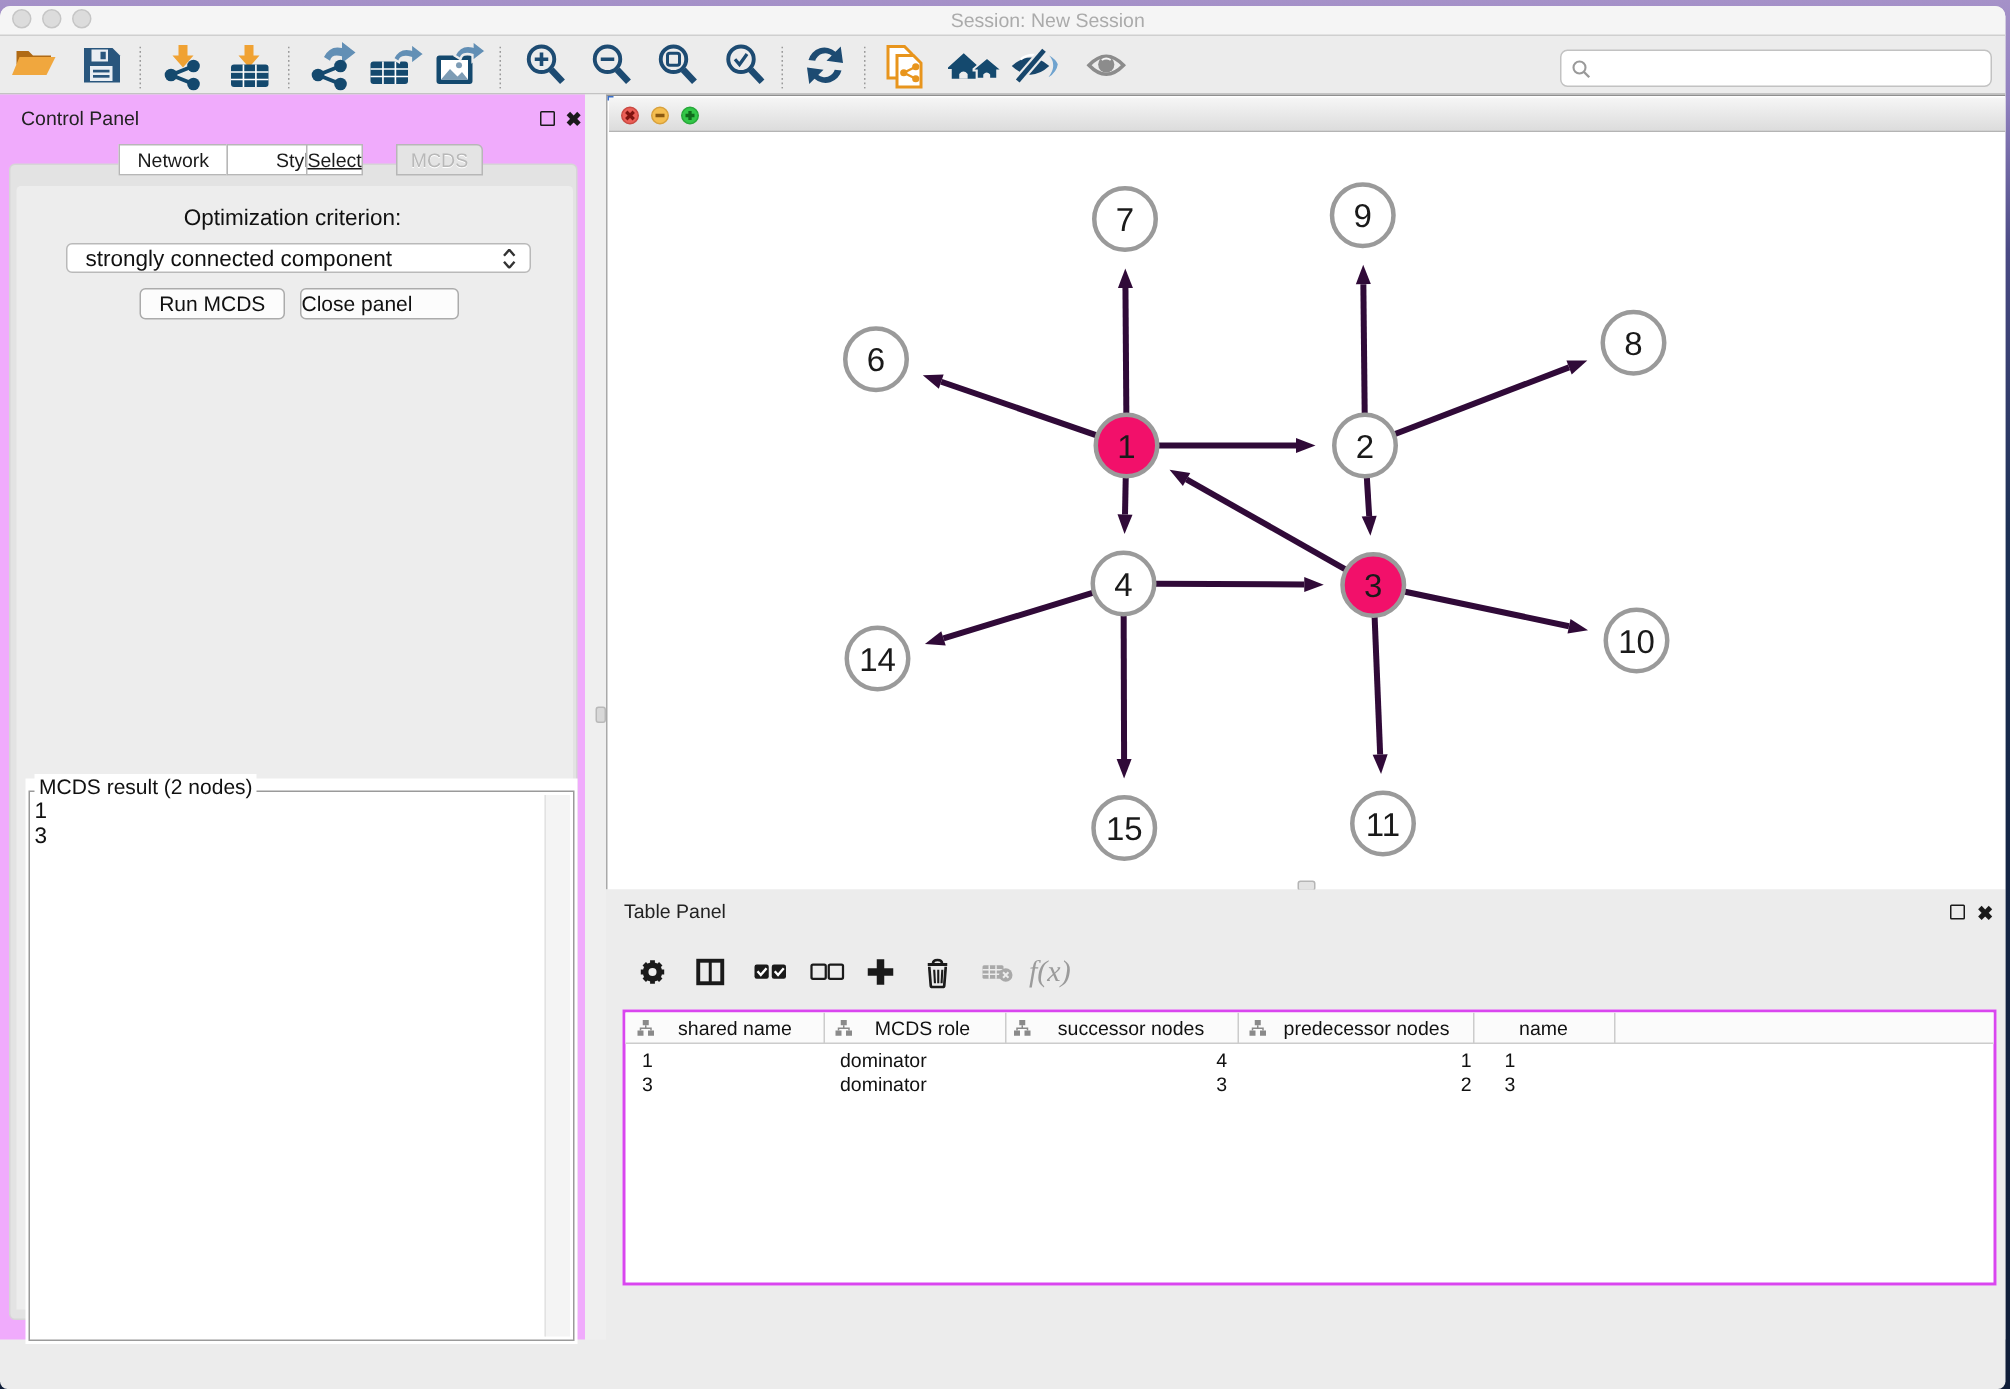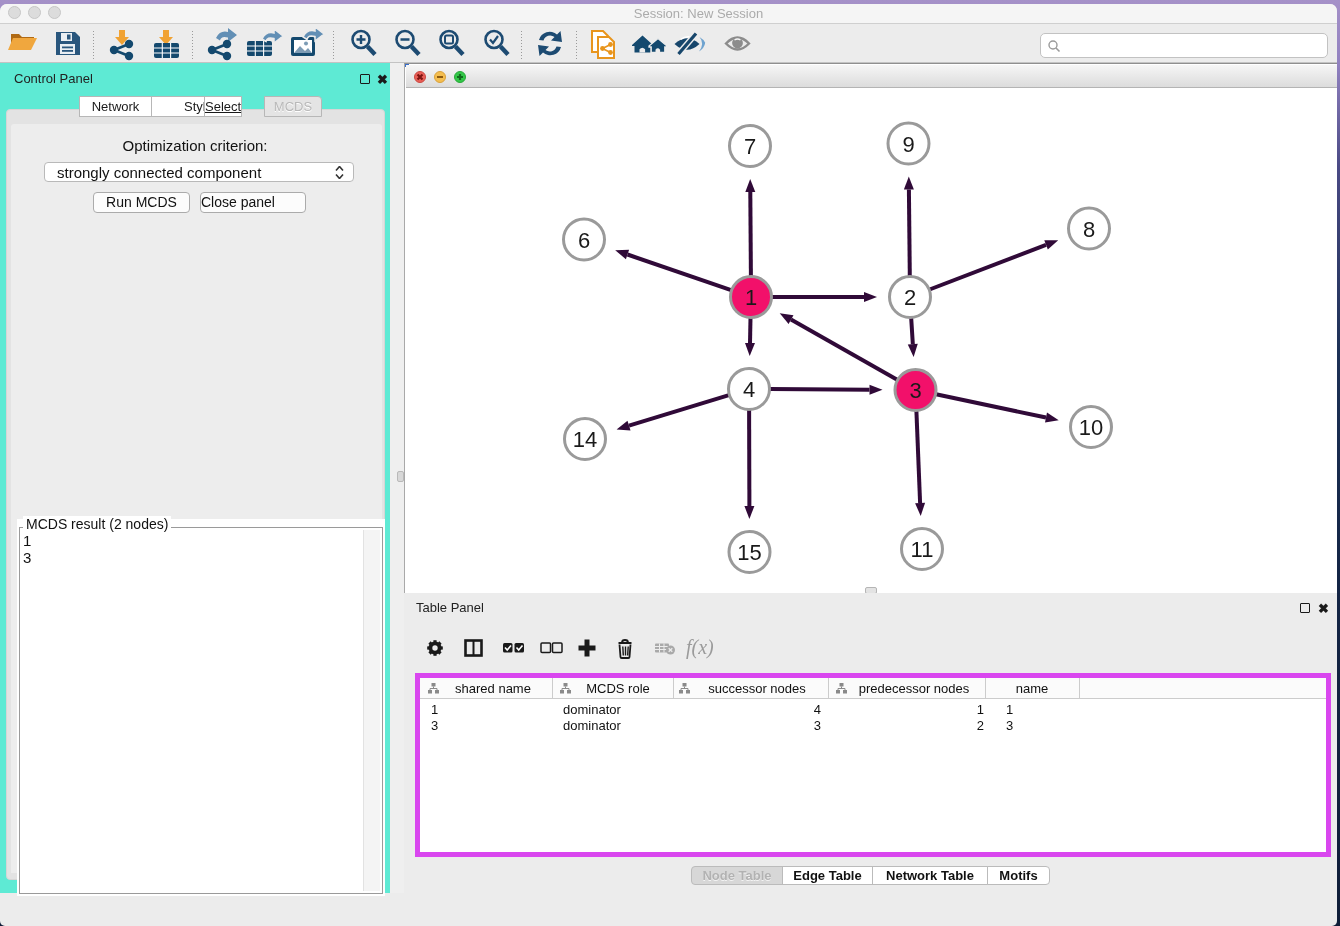--- a/index.html
+++ b/index.html
@@ -18,21 +18,21 @@
   #titletext{position:absolute;top:2px;left:0;width:100%;text-align:center;
              font-size:13px;color:#ababab;padding-left:30px;}
   
   #toolbar{position:absolute;left:0;top:20px;width:100%;height:38px;background:#ececec;
            border-bottom:1px solid #c3c3c3;}
   .tsep{position:absolute;top:7px;height:28px;width:1px;
         background-image:linear-gradient(#9a9a9a 1px,transparent 1px);background-size:1px 3px;}
   #searchbox{position:absolute;left:1040px;top:9px;width:286px;height:23px;background:#fff;
              border:1px solid #c2c2c2;border-radius:5px;}
   
-  #cpanel{position:absolute;left:0;top:59px;width:390px;height:830px;background:#5eead4;}
+  #cpanel{position:absolute;left:0;top:59px;width:390px;height:830px;background:#f0abfc;}
   #cpanel .hdr{position:absolute;left:14px;top:8px;font-size:13px;color:#222;}
   .floatbtn{position:absolute;width:8px;height:8px;border:1.5px solid #1a1a1a;border-radius:1px;}
   .closex{position:absolute;font-size:13px;font-weight:bold;color:#1a1a1a;line-height:11px;}
   .tabrow{position:absolute;height:21px;z-index:5;}
   .tab{position:absolute;top:0;height:21px;background:#fff;border:1px solid #b7b7b7;
        box-sizing:border-box;font-size:13px;color:#1a1a1a;text-align:center;line-height:20px;}
   .tab.sel{background:#e4e4e4;color:#b8b8b8;text-shadow:0 1px 0 #fff;}
   #cp-outer{position:absolute;left:6px;top:46px;width:379px;height:771px;background:#e3e3e3;
             border:1px solid #d6d6d6;border-radius:4px;box-sizing:border-box;}
   #cp-inner{position:absolute;left:4px;top:14px;width:371px;height:749px;background:#ededed;
@@ -383,21 +383,21 @@
               <line x1="251" y1="18.5" x2="265" y2="18.5"></line>
               <line x1="255.5" y1="12.5" x2="255.5" y2="21.5"></line>
               <line x1="260" y1="12.5" x2="260" y2="21.5"></line>
             </g>
         <circle cx="266.5" cy="19" r="4.5" fill="#a9a9a9"></circle>
         <path d="M264.7 17.2 l3.6 3.6 M268.3 17.2 l-3.6 3.6" stroke="#ececec" stroke-width="1.3"></path>
       </g>
 
       <text x="282" y="23" font-family="Liberation Serif, serif" font-style="italic" font-size="20" fill="#9b9b9b">f(x)</text>
     </svg>
-    <div class="abs" style="left:11px;top:80px;width:916px;height:184px;background:#fff;border:5px solid #d946ef;box-sizing:border-box;">
+    <div class="abs" style="left:11px;top:80px;width:916px;height:184px;background:#fff;border:2px solid #d946ef;box-sizing:border-box;">
       <div style="position:absolute;left:0;top:0;width:100%;height:21px;background:#fbfbfb;border-bottom:1px solid #cccccc;box-sizing:border-box;"></div>
       <svg style="position:absolute;left:0;top:0;" width="914" height="60" viewBox="0 0 914 60">
         <g stroke="#cccccc" stroke-width="1">
           <line x1="132.5" y1="0" x2="132.5" y2="21"></line>
           <line x1="253.5" y1="0" x2="253.5" y2="21"></line>
           <line x1="408.5" y1="0" x2="408.5" y2="21"></line>
           <line x1="565.5" y1="0" x2="565.5" y2="21"></line>
           <line x1="659.5" y1="0" x2="659.5" y2="21"></line>
         </g>
         <g fill="#8a8a8a">
@@ -440,23 +440,17 @@
           <text x="564" y="36" text-anchor="end">1</text>
           <text x="586" y="36">1</text>
           <text x="11" y="52">3</text>
           <text x="143" y="52">dominator</text>
           <text x="401" y="52" text-anchor="end">3</text>
           <text x="564" y="52" text-anchor="end">2</text>
           <text x="586" y="52">3</text>
         </g>
       </svg>
     </div>
-    <div class="abs" style="left:287px;top:273px;height:19px;width:359px;">
-      <div class="abs" style="left:0;width:92px;height:19px;background:#d7d7d7;border:1px solid #bbb;border-radius:4px 0 0 4px;box-sizing:border-box;text-align:center;font-size:13px;font-weight:bold;color:#b2b2b2;text-shadow:0 1px 0 #f4f4f4;line-height:18px;">Node Table</div>
-      <div class="abs" style="left:91px;width:91px;height:19px;background:#fff;border:1px solid #bbb;box-sizing:border-box;text-align:center;font-size:13px;font-weight:bold;color:#111;line-height:18px;">Edge Table</div>
-      <div class="abs" style="left:181px;width:116px;height:19px;background:#fff;border:1px solid #bbb;box-sizing:border-box;text-align:center;font-size:13px;font-weight:bold;color:#111;line-height:18px;">Network Table</div>
-      <div class="abs" style="left:296px;width:63px;height:19px;background:#fff;border:1px solid #bbb;border-radius:0 4px 4px 0;box-sizing:border-box;text-align:center;font-size:13px;font-weight:bold;color:#111;line-height:18px;">Motifs</div>
-    </div>
   </div>
 
 
 </div>
 </div>
 
 </body></html>

